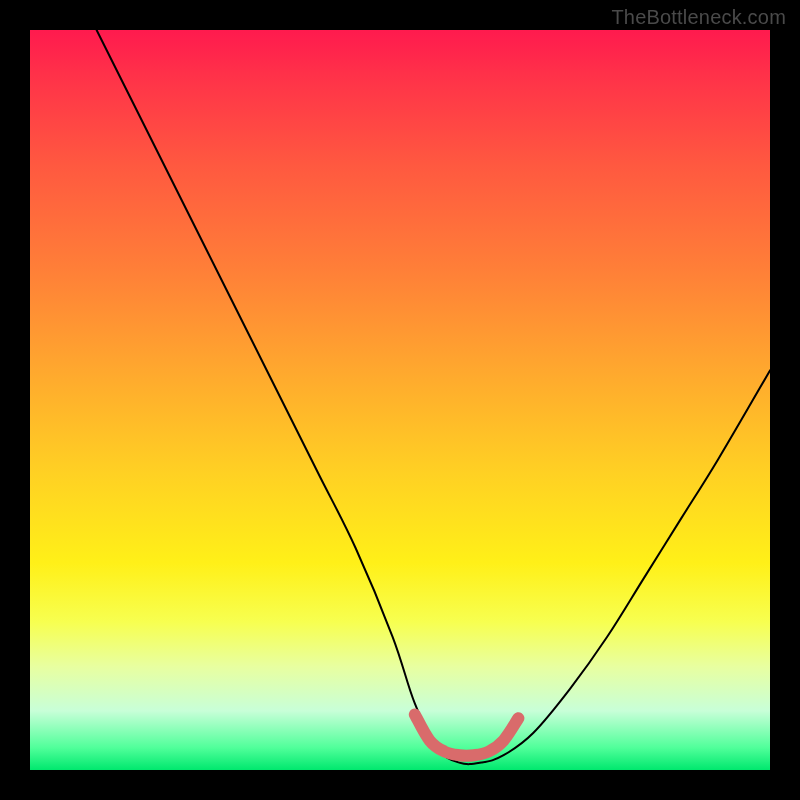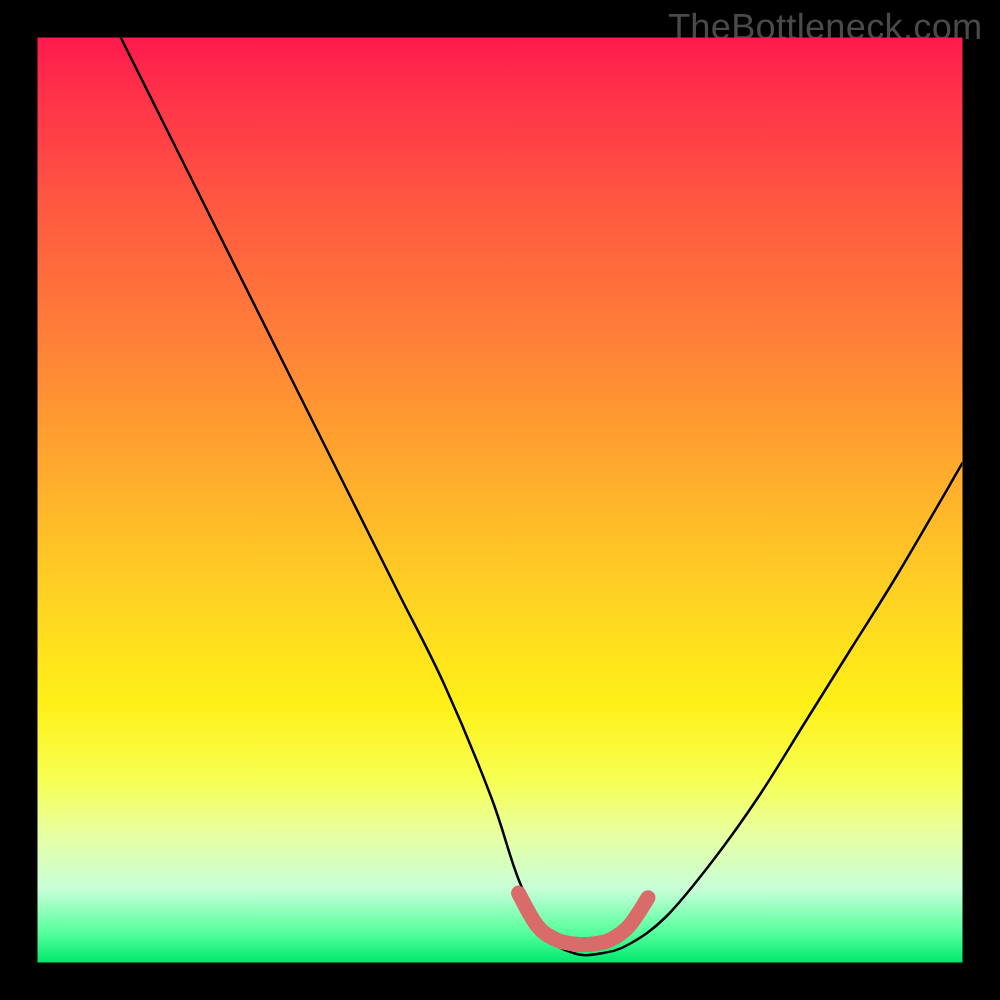--- a/index.html
+++ b/index.html
@@ -38,21 +38,21 @@
       #c8ffd8 92%,
       #50ff9a 97%,
       #00e86e 100%
     );
   }
   .watermark {
     position: absolute;
     top: 6px;
     right: 14px;
     color: #4a4a4a;
-    font-size: 29px;
+    font-size: 20px;
     font-weight: 500;
     letter-spacing: 0.2px;
   }
   svg.curve {
     position: absolute;
     left: 0;
     top: 0;
     width: 740px;
     height: 740px;
   }

